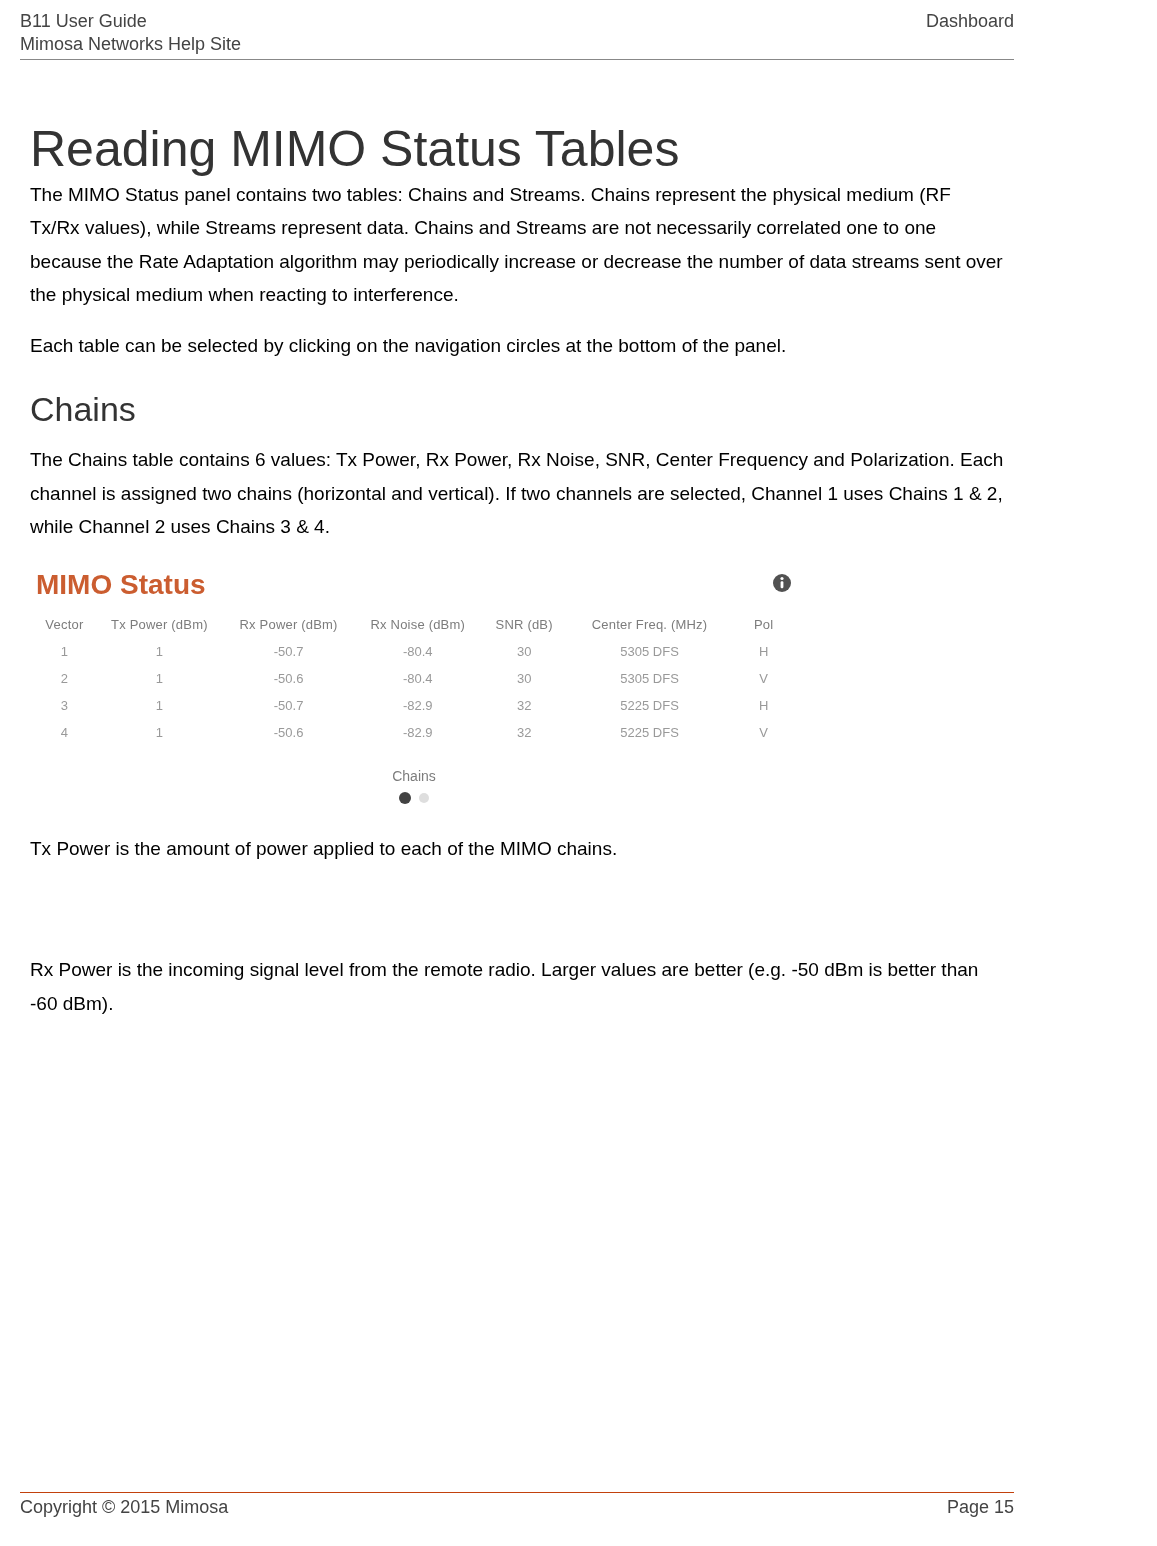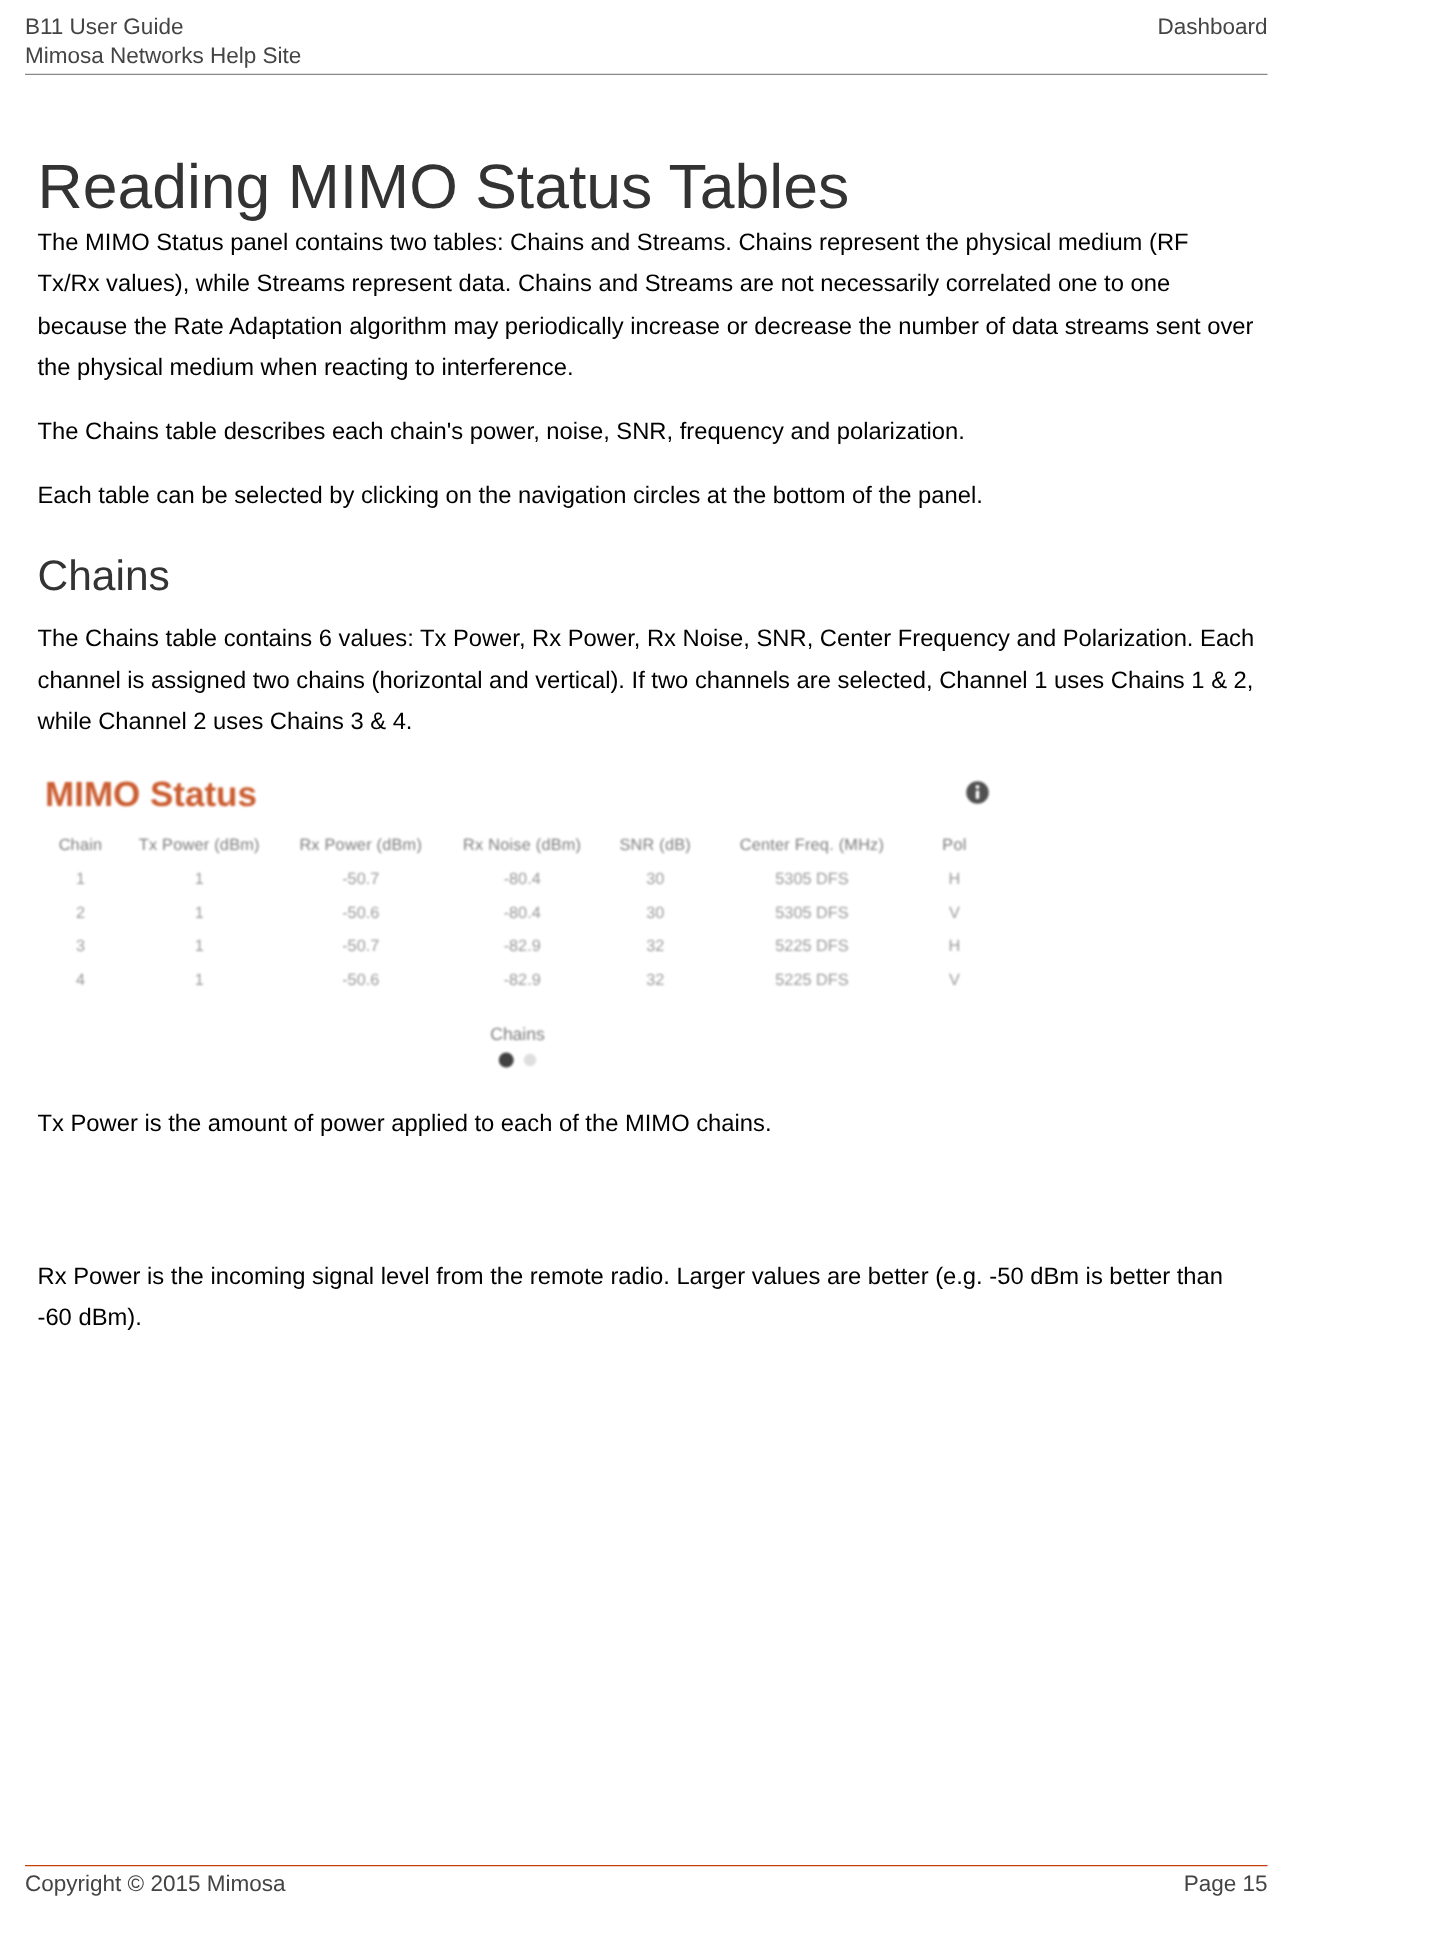--- a/index.html
+++ b/index.html
@@ -36,21 +36,20 @@
       <span>B11 User Guide</span>
       <span>Mimosa Networks Help Site</span>
     </div>
     <div>Dashboard</div>
   </div>
   <div class="hdr-line"></div>
 
   <div class="content">
     <h1>Reading MIMO Status Tables</h1>
     <p>The MIMO Status panel contains two tables: Chains and Streams. Chains represent the physical medium (RF Tx/Rx values), while Streams represent data. Chains and Streams are not necessarily correlated one to one because the Rate Adaptation algorithm may periodically increase or decrease the number of data streams sent over the physical medium when reacting to interference.</p>
-    <p>The Chains table describes each chain's power, noise, SNR, frequency and polarization.</p>
     <p>Each table can be selected by clicking on the navigation circles at the bottom of the panel.</p>
 
     <h2>Chains</h2>
     <p>The Chains table contains 6 values: Tx Power, Rx Power, Rx Noise, SNR, Center Frequency and Polarization.  Each channel is assigned two chains (horizontal and vertical). If two channels are selected, Channel 1 uses Chains 1 &amp; 2, while Channel 2 uses Chains 3 &amp; 4.</p>
 
     <div class="panel-wrap blur">
       <div class="panel-title-row">
         <span class="panel-title">MIMO Status</span>
         <span>
           <svg class="info-icon-svg" viewBox="0 0 20 20">
@@ -65,21 +64,21 @@
           <col style="width:8%">
             <col style="width:17%">
             <col style="width:17%">
           <col style="width:17%">
             <col style="width:11%">
             <col style="width:22%">
             <col style="width:8%">
         </colgroup>
         <thead>
           <tr>
-            <th>Chain</th>
+            <th>Vector</th>
             <th>Tx Power (dBm)</th>
             <th>Rx Power (dBm)</th>
             <th>Rx Noise (dBm)</th>
             <th>SNR (dB)</th>
             <th>Center Freq. (MHz)</th>
             <th>Pol</th>
           </tr>
         </thead>
         <tbody>
           <tr>

